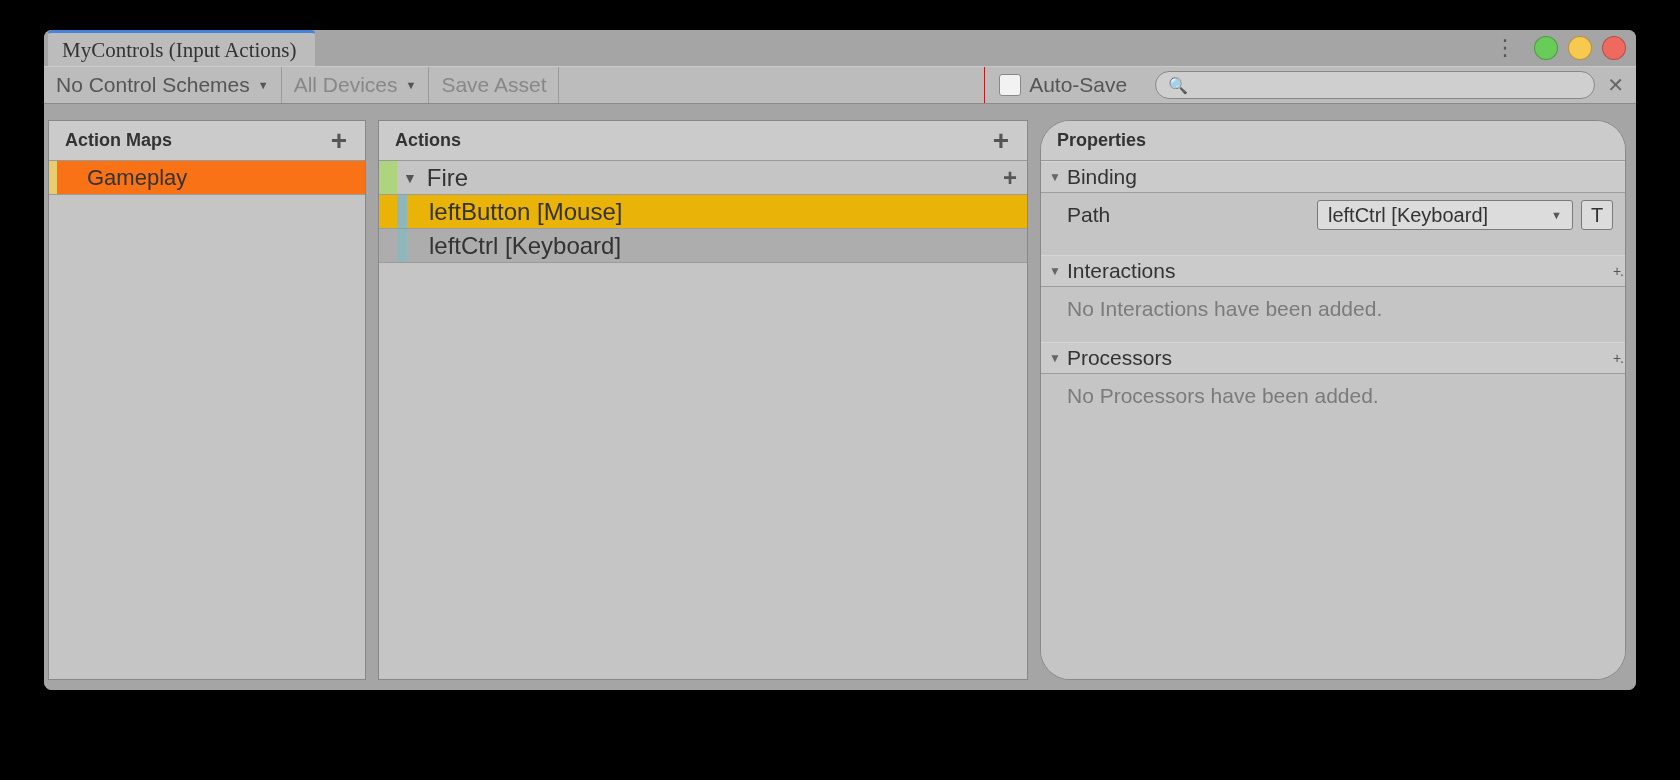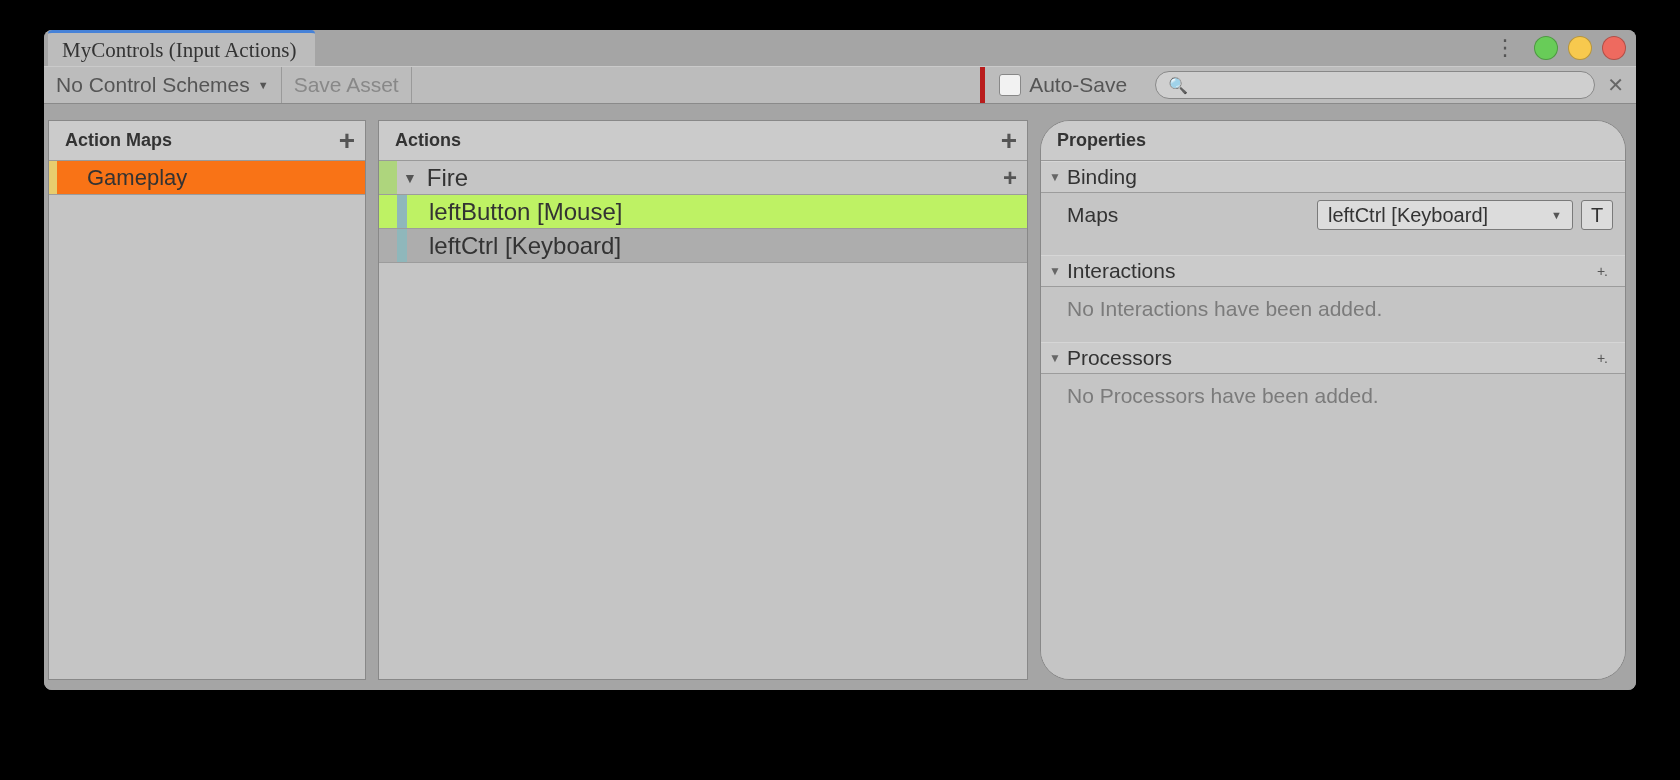--- a/index.html
+++ b/index.html
@@ -49,21 +49,21 @@
   }
   .tb-btn {
     display: flex; align-items: center; padding: 0 12px;
     border-right: 1px solid #9a9a9a;
     cursor: pointer; white-space: nowrap;
   }
   .tb-btn.dropdown::after { content: "▼"; font-size: 11px; margin-left: 8px; color: #555; }
   .tb-spacer { flex: 1; }
   .tb-check {
     display: flex; align-items: center; gap: 8px; padding: 0 14px;
-    border-left: 5px solid #b91c1c;
+    border-left: 1px solid #b91c1c;
   }
   .checkbox { width: 22px; height: 22px; background: #f2f2f2; border: 1px solid #888; border-radius: 3px; }
   .searchwrap {
     display: flex; align-items: center; padding: 0 8px 0 14px; gap: 8px;
   }
   .searchbox {
     display:flex; align-items:center;
     width: 440px; height: 28px; background: #cfcfcf; border: 1px solid #888;
     border-radius: 14px; padding: 0 12px; font-size: 18px; color: #666;
   }
@@ -80,21 +80,21 @@
     display: flex; flex-direction: column;
     overflow: hidden;
   }
   .panel.maps  { width: 318px; margin-left:0; }
   .panel.actions { width: 650px; }
   .panel.props { flex: 1; border-radius: 30px; }
   .panel-header {
     height: 40px; background: #cbcbcb;
     border-bottom: 1px solid #999;
     display: flex; align-items: center; justify-content: space-between;
-    padding: 0 8px 0 16px;
+    padding: 0 16px 0 16px;
     font-weight: 600; font-size: 18px; color: #333;
   }
   .plus {
     font-size: 28px; font-weight: 700; color: #555; cursor: pointer; line-height: 1;
     padding: 0 2px;
   }
   
   .map-row {
     height: 34px; display: flex; align-items: center;
     background: #f97316;
@@ -105,38 +105,38 @@
   .map-row .label { padding-left: 30px; font-size: 22px; color: #333; }
   
   .action-row {
     height: 34px; display: flex; align-items: center;
     border-bottom: 1px solid #9c9c9c;
     position: relative;
   }
   .action-row .stripe { width: 8px; height: 100%; }
   .action-row.action { background: #c5c5c5; }
   .action-row.action .stripe { background: #aed57d; width: 18px; }
-  .action-row.binding { background: #bef264; }
+  .action-row.binding { background: #eab308; }
   .action-row.binding.selected { background: #adadad; }
   .action-row.binding .stripe { background: #8fb7bb; width: 10px; margin-left: 18px; }
   .disclosure { font-size: 14px; color: #555; margin: 0 4px 0 6px; }
   .disclosure.down::before { content:"▼"; }
   .action-row .txt { font-size: 24px; color: #333; padding-left: 6px; }
   .action-row.binding .txt { padding-left: 22px; }
   .action-row .add {
     position: absolute; right: 10px; font-size: 24px; font-weight: 700; color: #555; cursor: pointer;
   }
   .panel-body { flex:1; background:#c5c5c5; }
   
   .section-header {
     height: 32px; display: flex; align-items: center;
     background: #cbcbcb;
     border-top: 1px solid #d6d6d6;
     border-bottom: 1px solid #9c9c9c;
-    padding: 0 18px 0 8px;
+    padding: 0 2px 0 8px;
     font-size: 21px; color: #333;
     justify-content: space-between;
   }
   .section-header .lead { display:flex; align-items:center; gap:6px; }
   .tri { font-size: 12px; color: #666; }
   .tri.down::before { content:"▼"; }
   .prop-row {
     display: flex; align-items: center; height: 44px;
     padding: 0 12px 0 26px;
     font-size: 21px; color: #333;
@@ -174,20 +174,23 @@
         <span class="traffic green"></span>
         <span class="traffic yellow"></span>
         <span class="traffic red"></span>
       </div>
     </div>
 
     <div class="toolbar">
       <div class="tb-btn dropdown">
         <span>No Control Schemes</span>
       </div>
+      <div class="tb-btn dropdown" style="color:#888;">
+        <span>All Devices</span>
+      </div>
       <div class="tb-btn" style="color:#888;">
         <span>Save Asset</span>
       </div>
       <div class="tb-spacer"></div>
       <div class="tb-check">
         <span class="checkbox"></span>
         <span>Auto-Save</span>
       </div>
       <div class="searchwrap">
         <div class="searchbox">
@@ -239,21 +242,21 @@
           <span>Properties</span>
         </div>
 
         <div class="section-header">
           <span class="lead">
             <span class="tri down"></span>
             <span>Binding</span>
           </span>
         </div>
         <div class="prop-row">
-          <span class="key">Maps</span>
+          <span class="key">Path</span>
           <span class="val">
             <span class="path-dd">
               <span>leftCtrl [Keyboard]</span>
             </span>
             <span class="t-btn">
               <span>T</span>
             </span>
           </span>
         </div>
 

